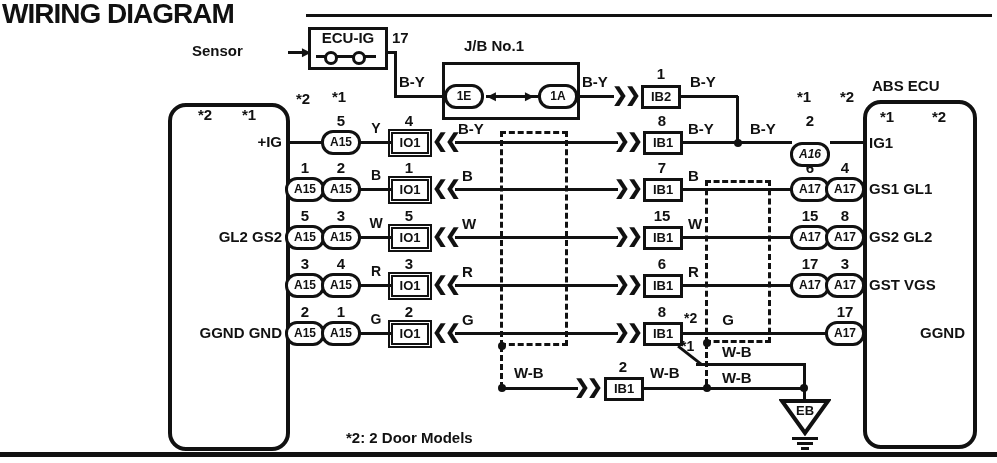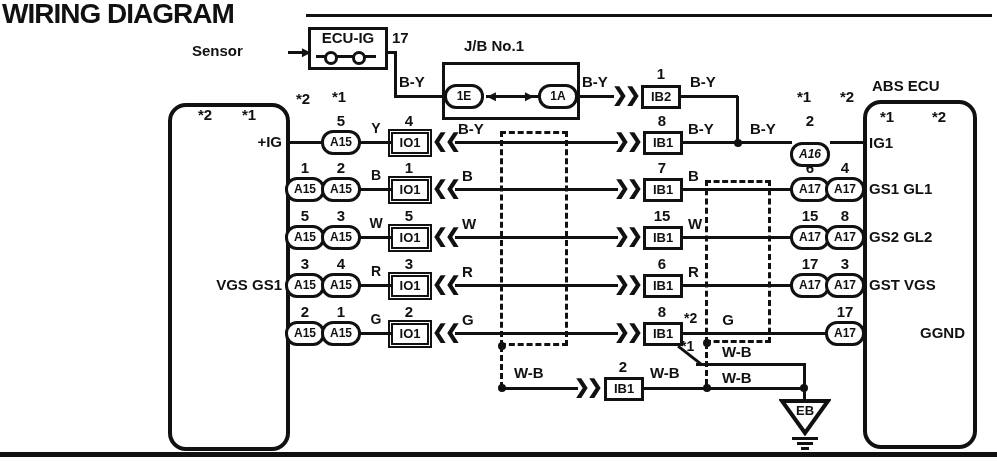--- a/index.html
+++ b/index.html
@@ -65,21 +65,22 @@
   <div class="pin" style="left:645px;top:65px;">1</div>
   <div class="rbox" style="left:641px;top:85px;">IB2</div>
   <div class="wh" style="left:681px;top:95px;width:57px;"></div>
   <div class="lbl" style="left:690px;top:73px;">B-Y</div>
   <div class="wv" style="left:736px;top:96px;height:48px;"></div>
 
   <div class="bigbox" style="left:168px;top:103px;width:114px;height:340px;"></div>
   <div class="lbl" style="left:198px;top:106px;">*2</div>
   <div class="lbl" style="left:242px;top:106px;">*1</div>
   <div class="lbl ra" style="left:170px;top:133px;">+IG</div>
-  <div class="lbl ra" style="left:170px;top:276px;">VGS GS1</div>
+  <div class="lbl ra" style="left:170px;top:228px;">GL2 GS2</div>
+  <div class="lbl ra" style="left:170px;top:324px;">GGND GND</div>
   <div class="lbl" style="left:296px;top:90px;">*2</div>
   <div class="lbl" style="left:332px;top:88px;">*1</div>
 
   <div class="lbl" style="left:872px;top:77px;">ABS ECU</div>
   <div class="bigbox" style="left:863px;top:100px;width:106px;height:341px;"></div>
   <div class="lbl" style="left:880px;top:108px;">*1</div>
   <div class="lbl" style="left:932px;top:108px;">*2</div>
   <div class="lbl" style="left:869px;top:134px;">IG1</div>
   <div class="lbl" style="left:869px;top:180px;">GS1 GL1</div>
   <div class="lbl" style="left:869px;top:228px;">GS2 GL2</div>
@@ -217,14 +218,15 @@
   <div class="dot" style="left:800px;top:384px;"></div>
   <div class="wv" style="left:803px;top:388px;height:12px;"></div>
   <svg style="position:absolute;left:779px;top:398px;z-index:3;" width="52" height="38">
     <polygon points="3,3 49,3 26,35" fill="#fff" stroke="#111" stroke-width="4"></polygon>
     <text x="26" y="17" text-anchor="middle" font-family="Liberation Sans, sans-serif" font-size="13" font-weight="bold" fill="#111">EB</text>
   </svg>
   <div class="wh" style="left:792px;top:437px;width:26px;"></div>
   <div class="wh" style="left:797px;top:442px;width:16px;"></div>
   <div class="wh" style="left:801px;top:447px;width:8px;"></div>
 
+  <div class="lbl" style="left:346px;top:429px;">*2:  2 Door Models</div>
 
 </div>
 
 </body></html>

